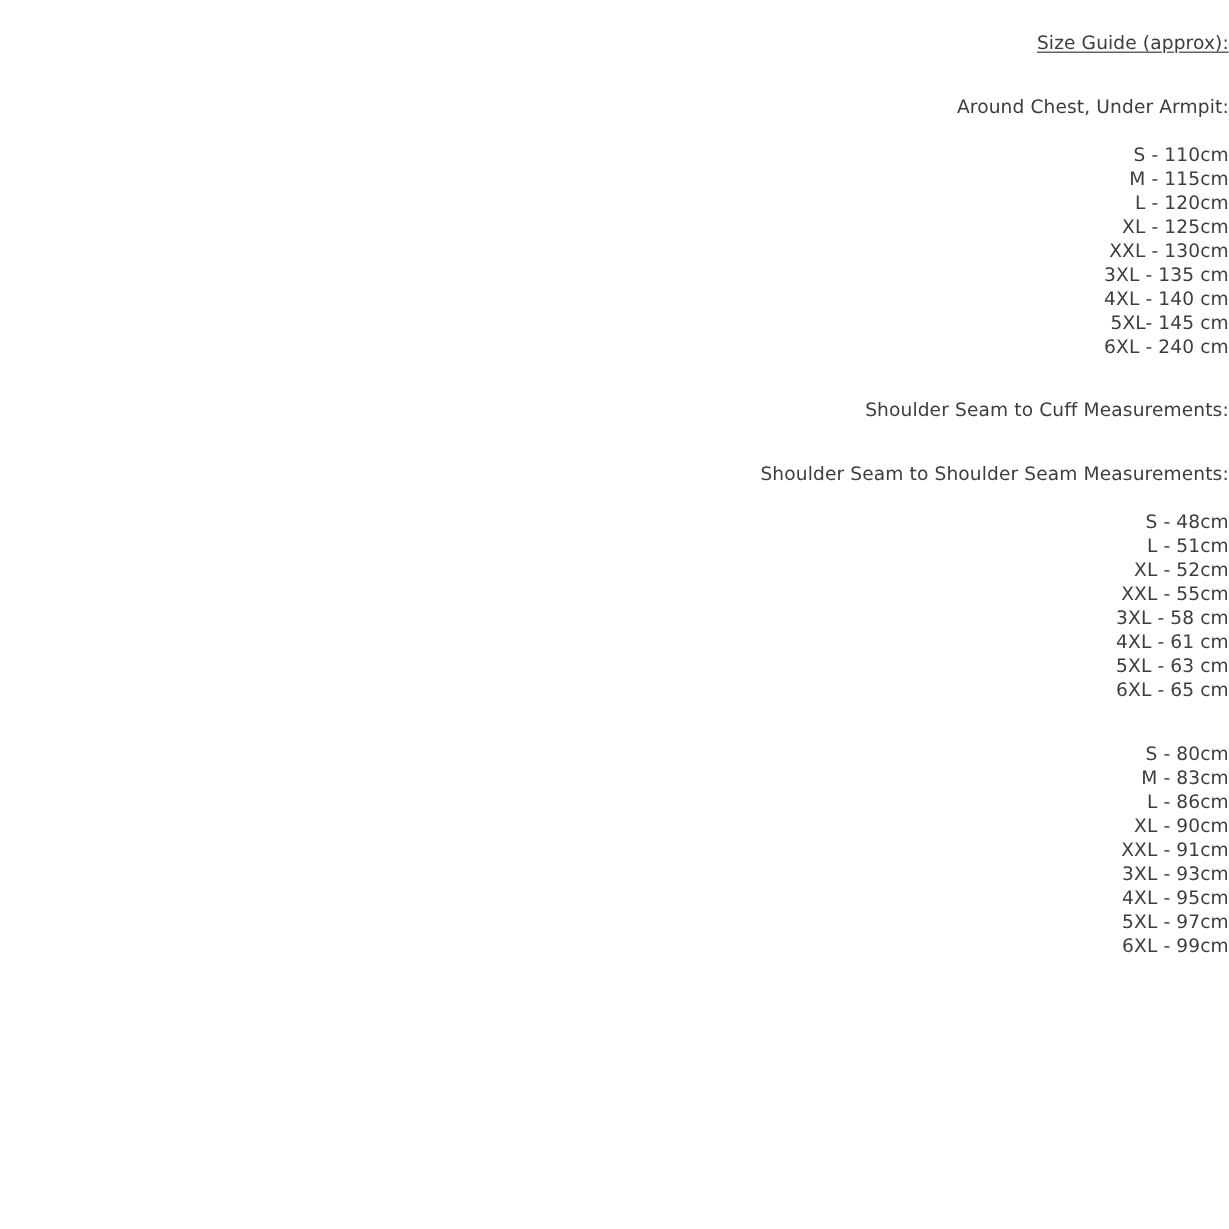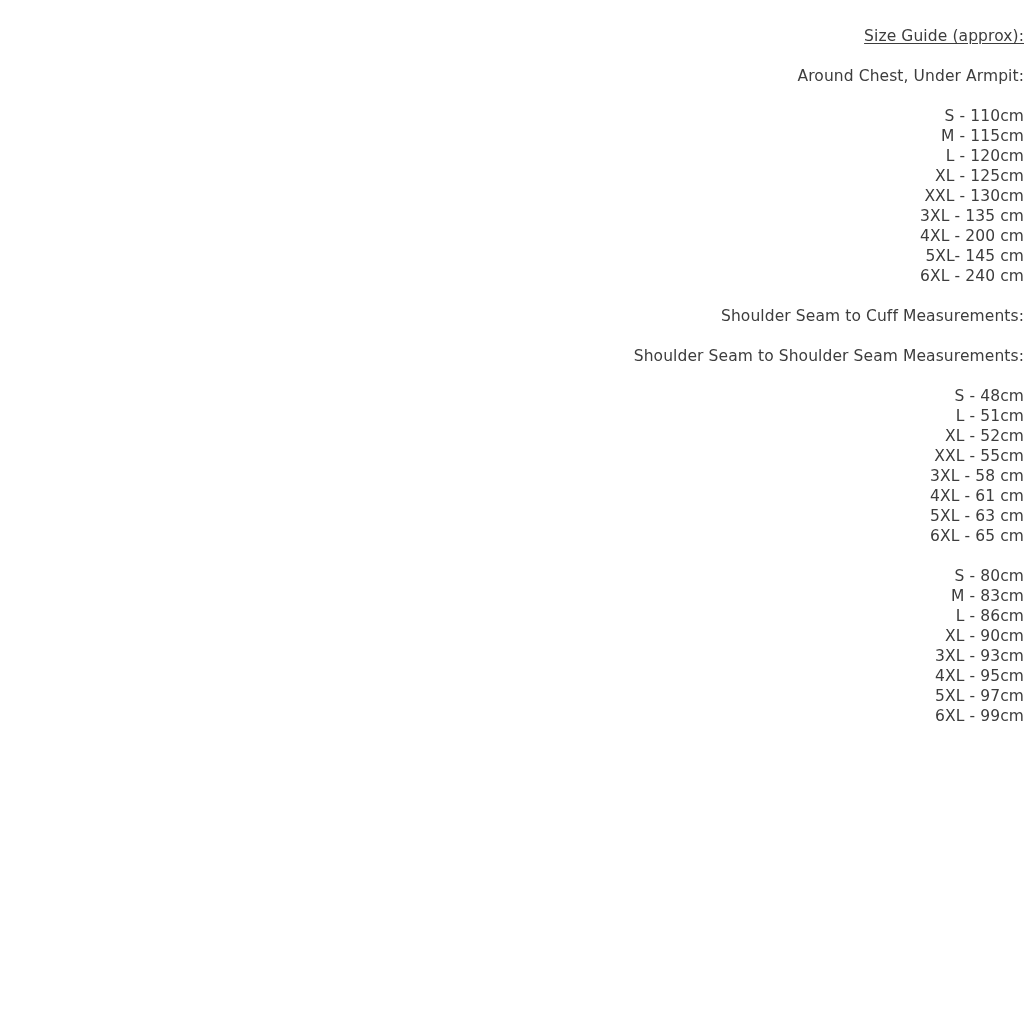--- a/index.html
+++ b/index.html
@@ -20,21 +20,21 @@
     text-align: right;
     font-size: 15.5px;
     line-height: 20px;
     letter-spacing: 0.1px;
   }
   .title {
     text-decoration: underline;
     text-underline-offset: 2px;
   }
   .section {
-    margin-top: 20px;           
+    margin-top: 33px;           
   }
   .heading.gap-below {
     margin-bottom: 20px;        
   }
   .line {
     white-space: pre;
   }
 </style>
 </head>
 <body>
@@ -44,21 +44,21 @@
   <div id="sections">
   <div class="section">
     <div class="heading gap-below">Around Chest, Under Armpit:</div>
     <div class="lines">
           <div class="line">S - 110cm</div>
           <div class="line">M - 115cm</div>
           <div class="line">L - 120cm</div>
           <div class="line">XL - 125cm</div>
           <div class="line">XXL - 130cm</div>
           <div class="line">3XL - 135 cm</div>
-          <div class="line">4XL - 200 cm</div>
+          <div class="line">4XL - 140 cm</div>
           <div class="line">5XL- 145 cm</div>
           <div class="line">6XL - 240 cm</div>
         </div>
   </div>
 
   <div class="section">
     <div class="heading">Shoulder Seam to Cuff Measurements:</div>
   </div>
 
   <div class="section">
@@ -74,20 +74,21 @@
           <div class="line">6XL - 65 cm</div>
         </div>
   </div>
 
   <div class="section">
     <div class="lines">
           <div class="line">S - 80cm</div>
           <div class="line">M - 83cm</div>
           <div class="line">L - 86cm</div>
           <div class="line">XL - 90cm</div>
+          <div class="line">XXL - 91cm</div>
           <div class="line">3XL - 93cm</div>
           <div class="line">4XL - 95cm</div>
           <div class="line">5XL - 97cm</div>
           <div class="line">6XL - 99cm</div>
         </div>
   </div>
 </div>
 </div>
 
 </body></html>

